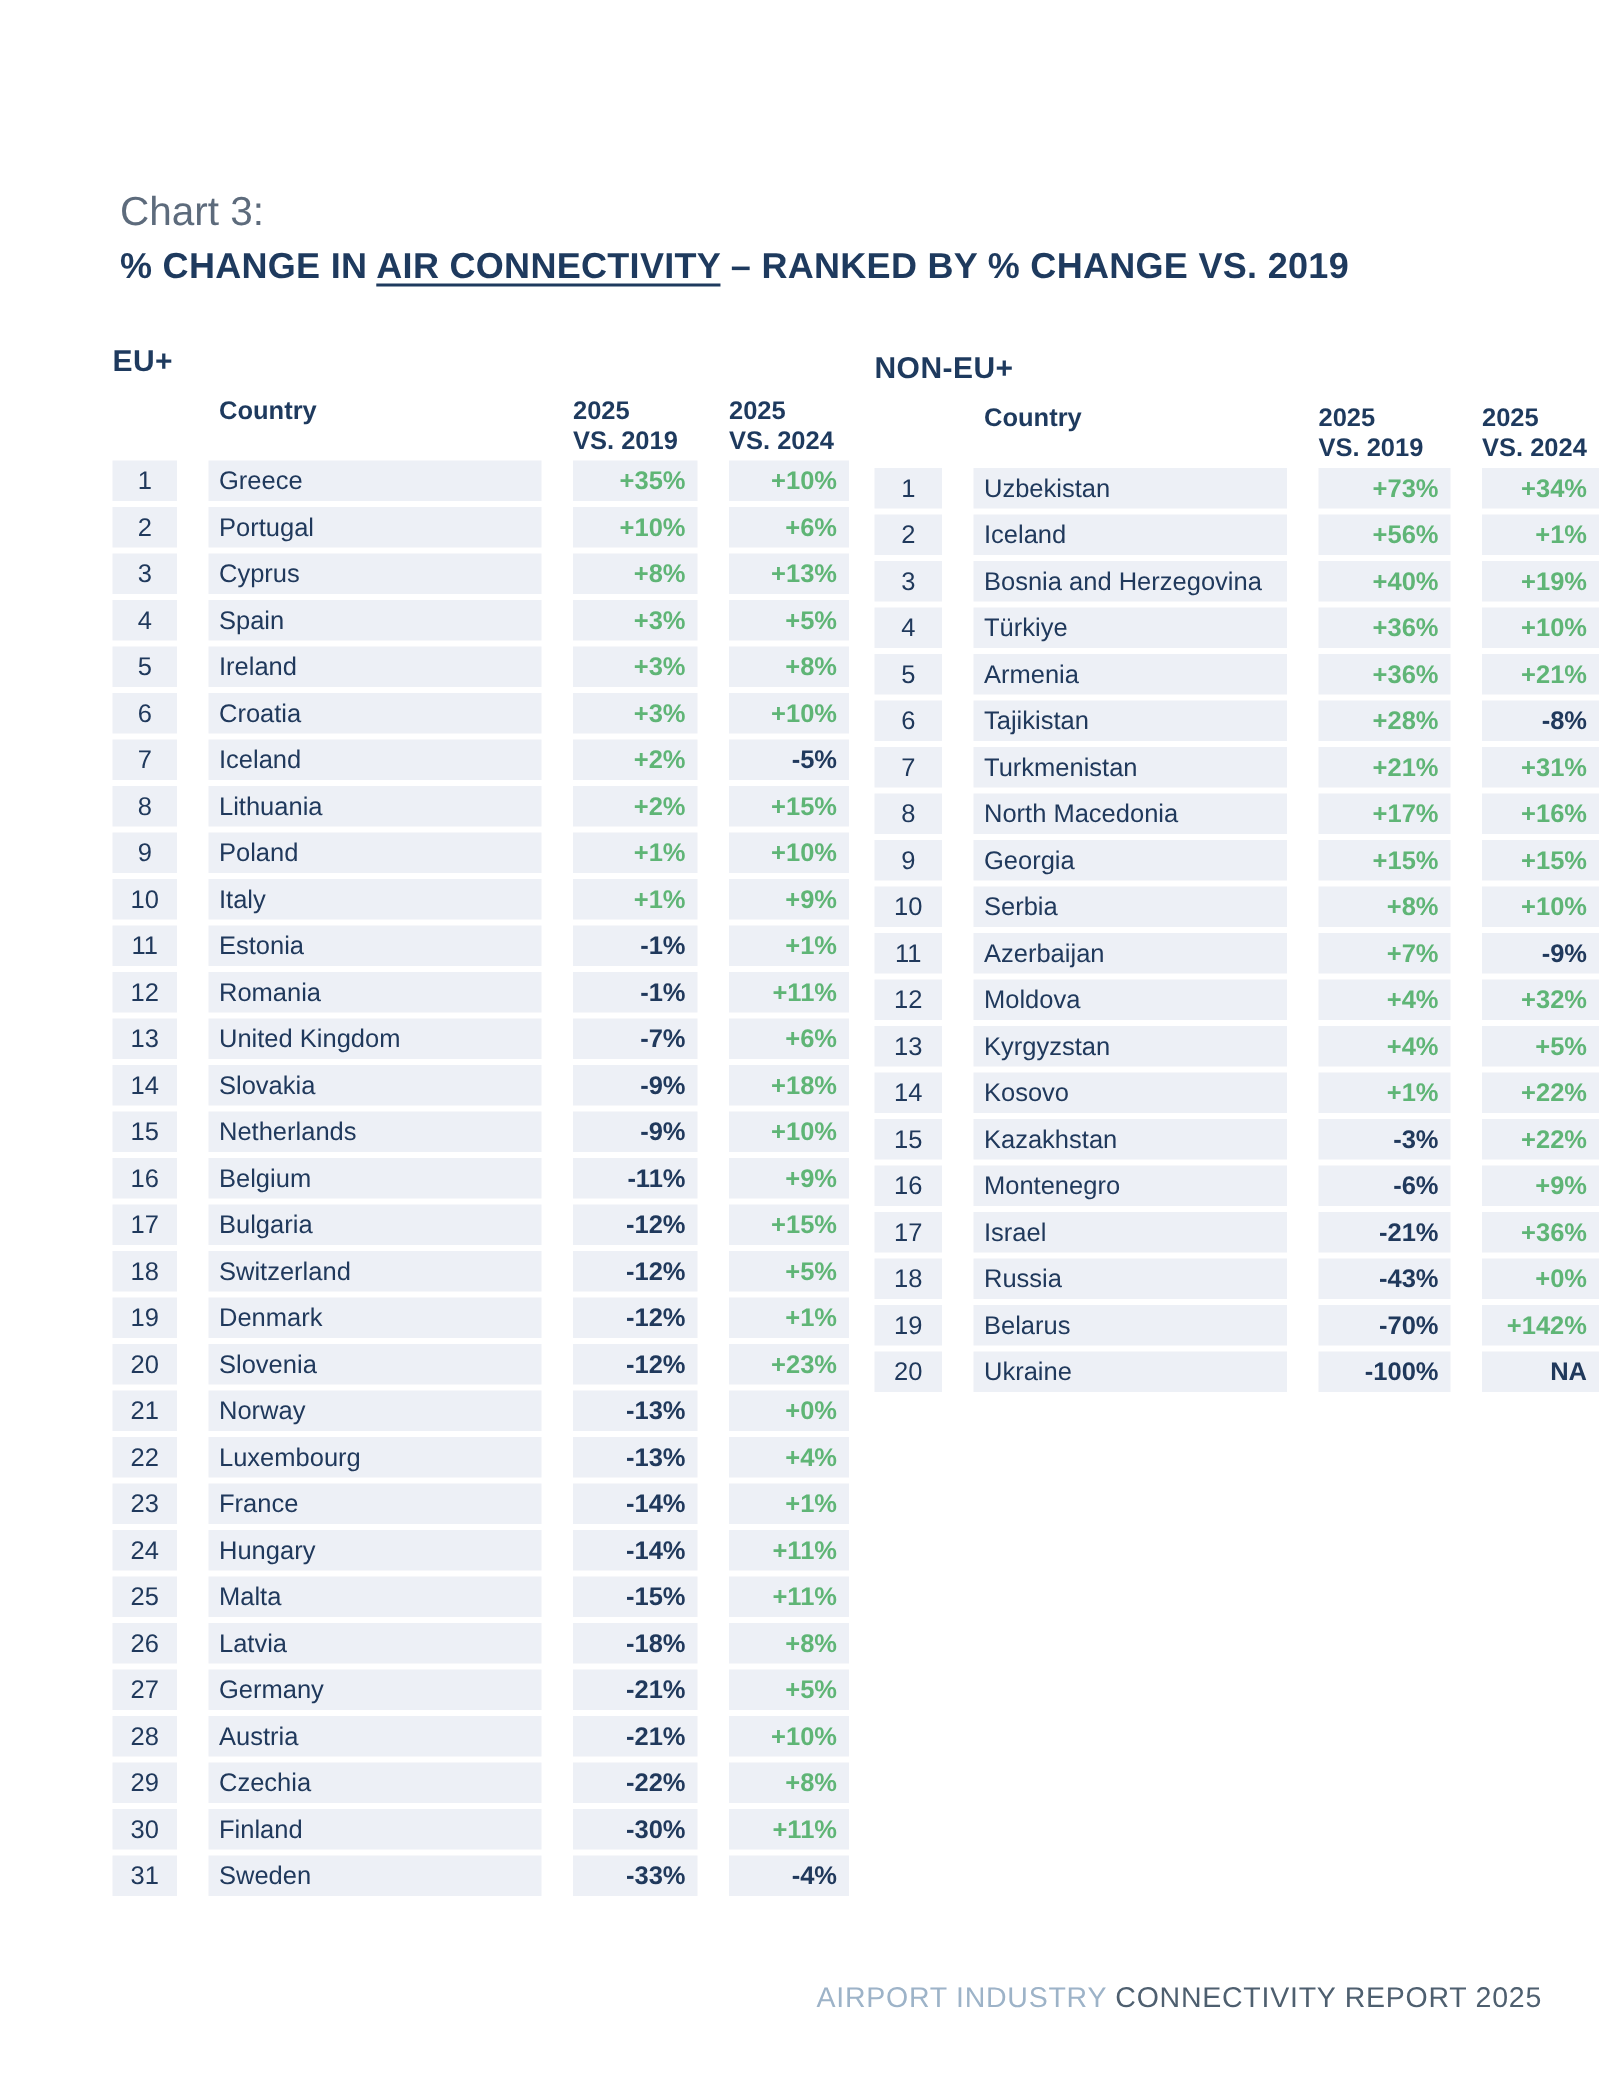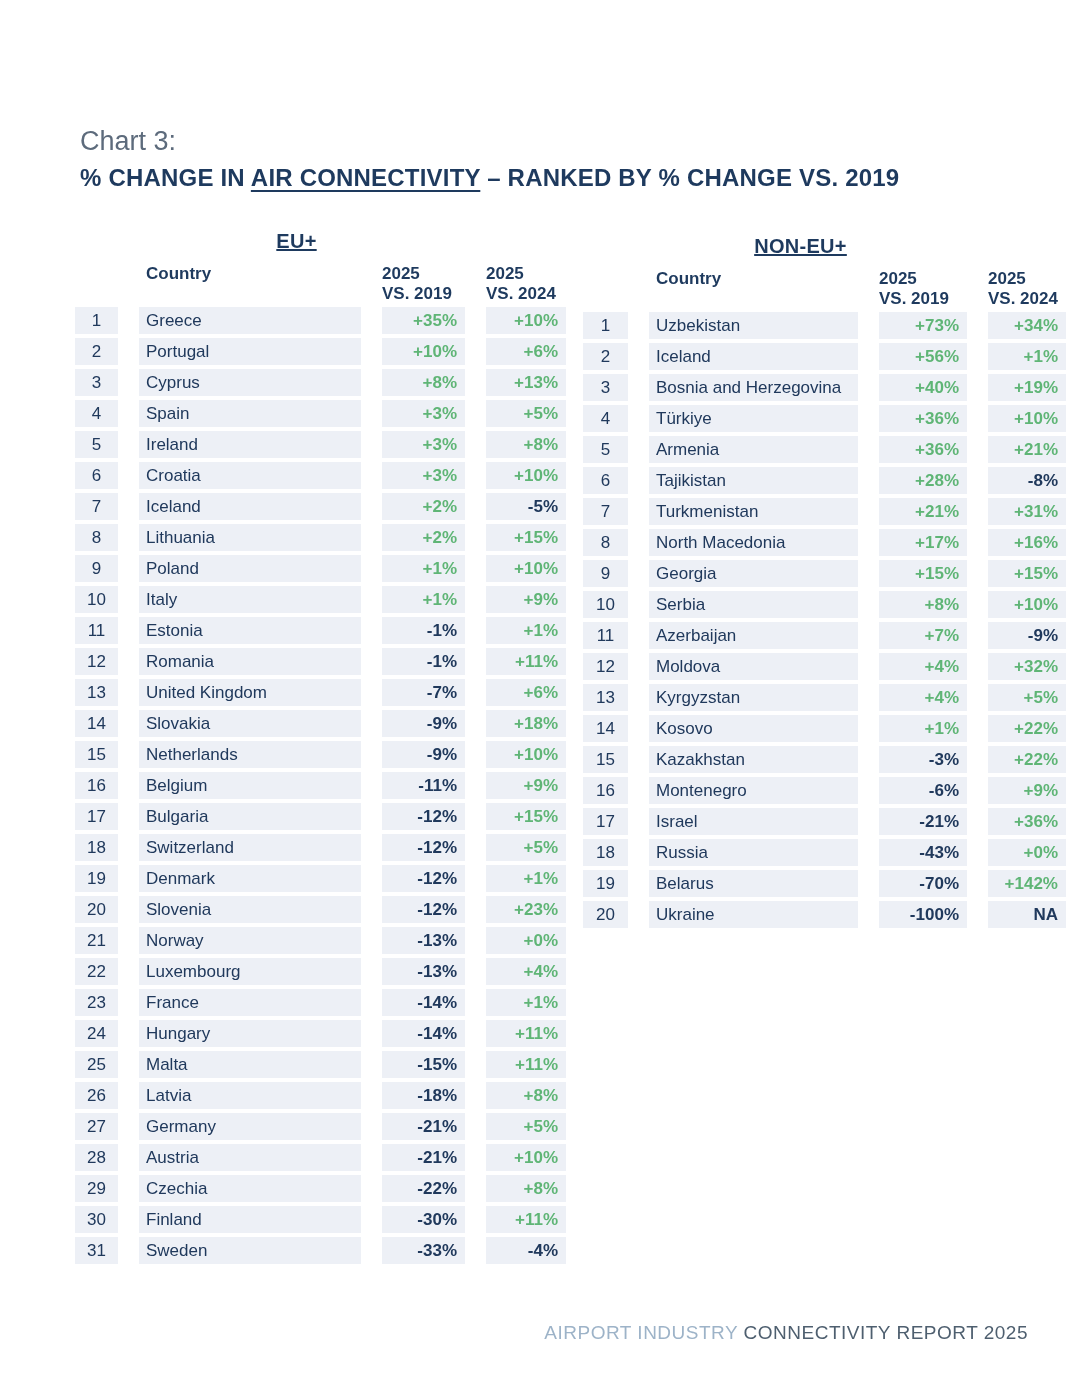--- a/index.html
+++ b/index.html
@@ -19,22 +19,22 @@
   }
   .main-title .underlined {
     text-decoration:underline;
     text-decoration-thickness:2px;
     text-underline-offset:4px;
   }
   .rank-table { position:absolute; }
   .rank-table.eu    { left:75px;  top:230px; width:443px; }
   .rank-table.noneu { left:583px; top:235px; width:435px; }
   .table-title {
-    text-align:center; font-size:20px; font-weight:bold;
-    color:#1e3a5e; height:26px; margin-bottom:8px; letter-spacing:0.3px;text-decoration:underline;
+    text-align:left; font-size:20px; font-weight:bold;
+    color:#1e3a5e; height:26px; margin-bottom:8px; letter-spacing:0.3px;
   }
   .col-headers, .trow { display:grid; column-gap:21px; }
   .eu .col-headers,    .eu .trow    { grid-template-columns:43px 222px 83px 80px; }
   .noneu .col-headers, .noneu .trow { grid-template-columns:45px 209px 88px 78px; }
   .col-headers {
     color:#1e3a5e; font-weight:bold; font-size:17px;
     line-height:20px; margin-bottom:3px;
   }
   .ch-country { padding-left:7px; }
   .ch-val { text-align:left; padding-right:8px; }

